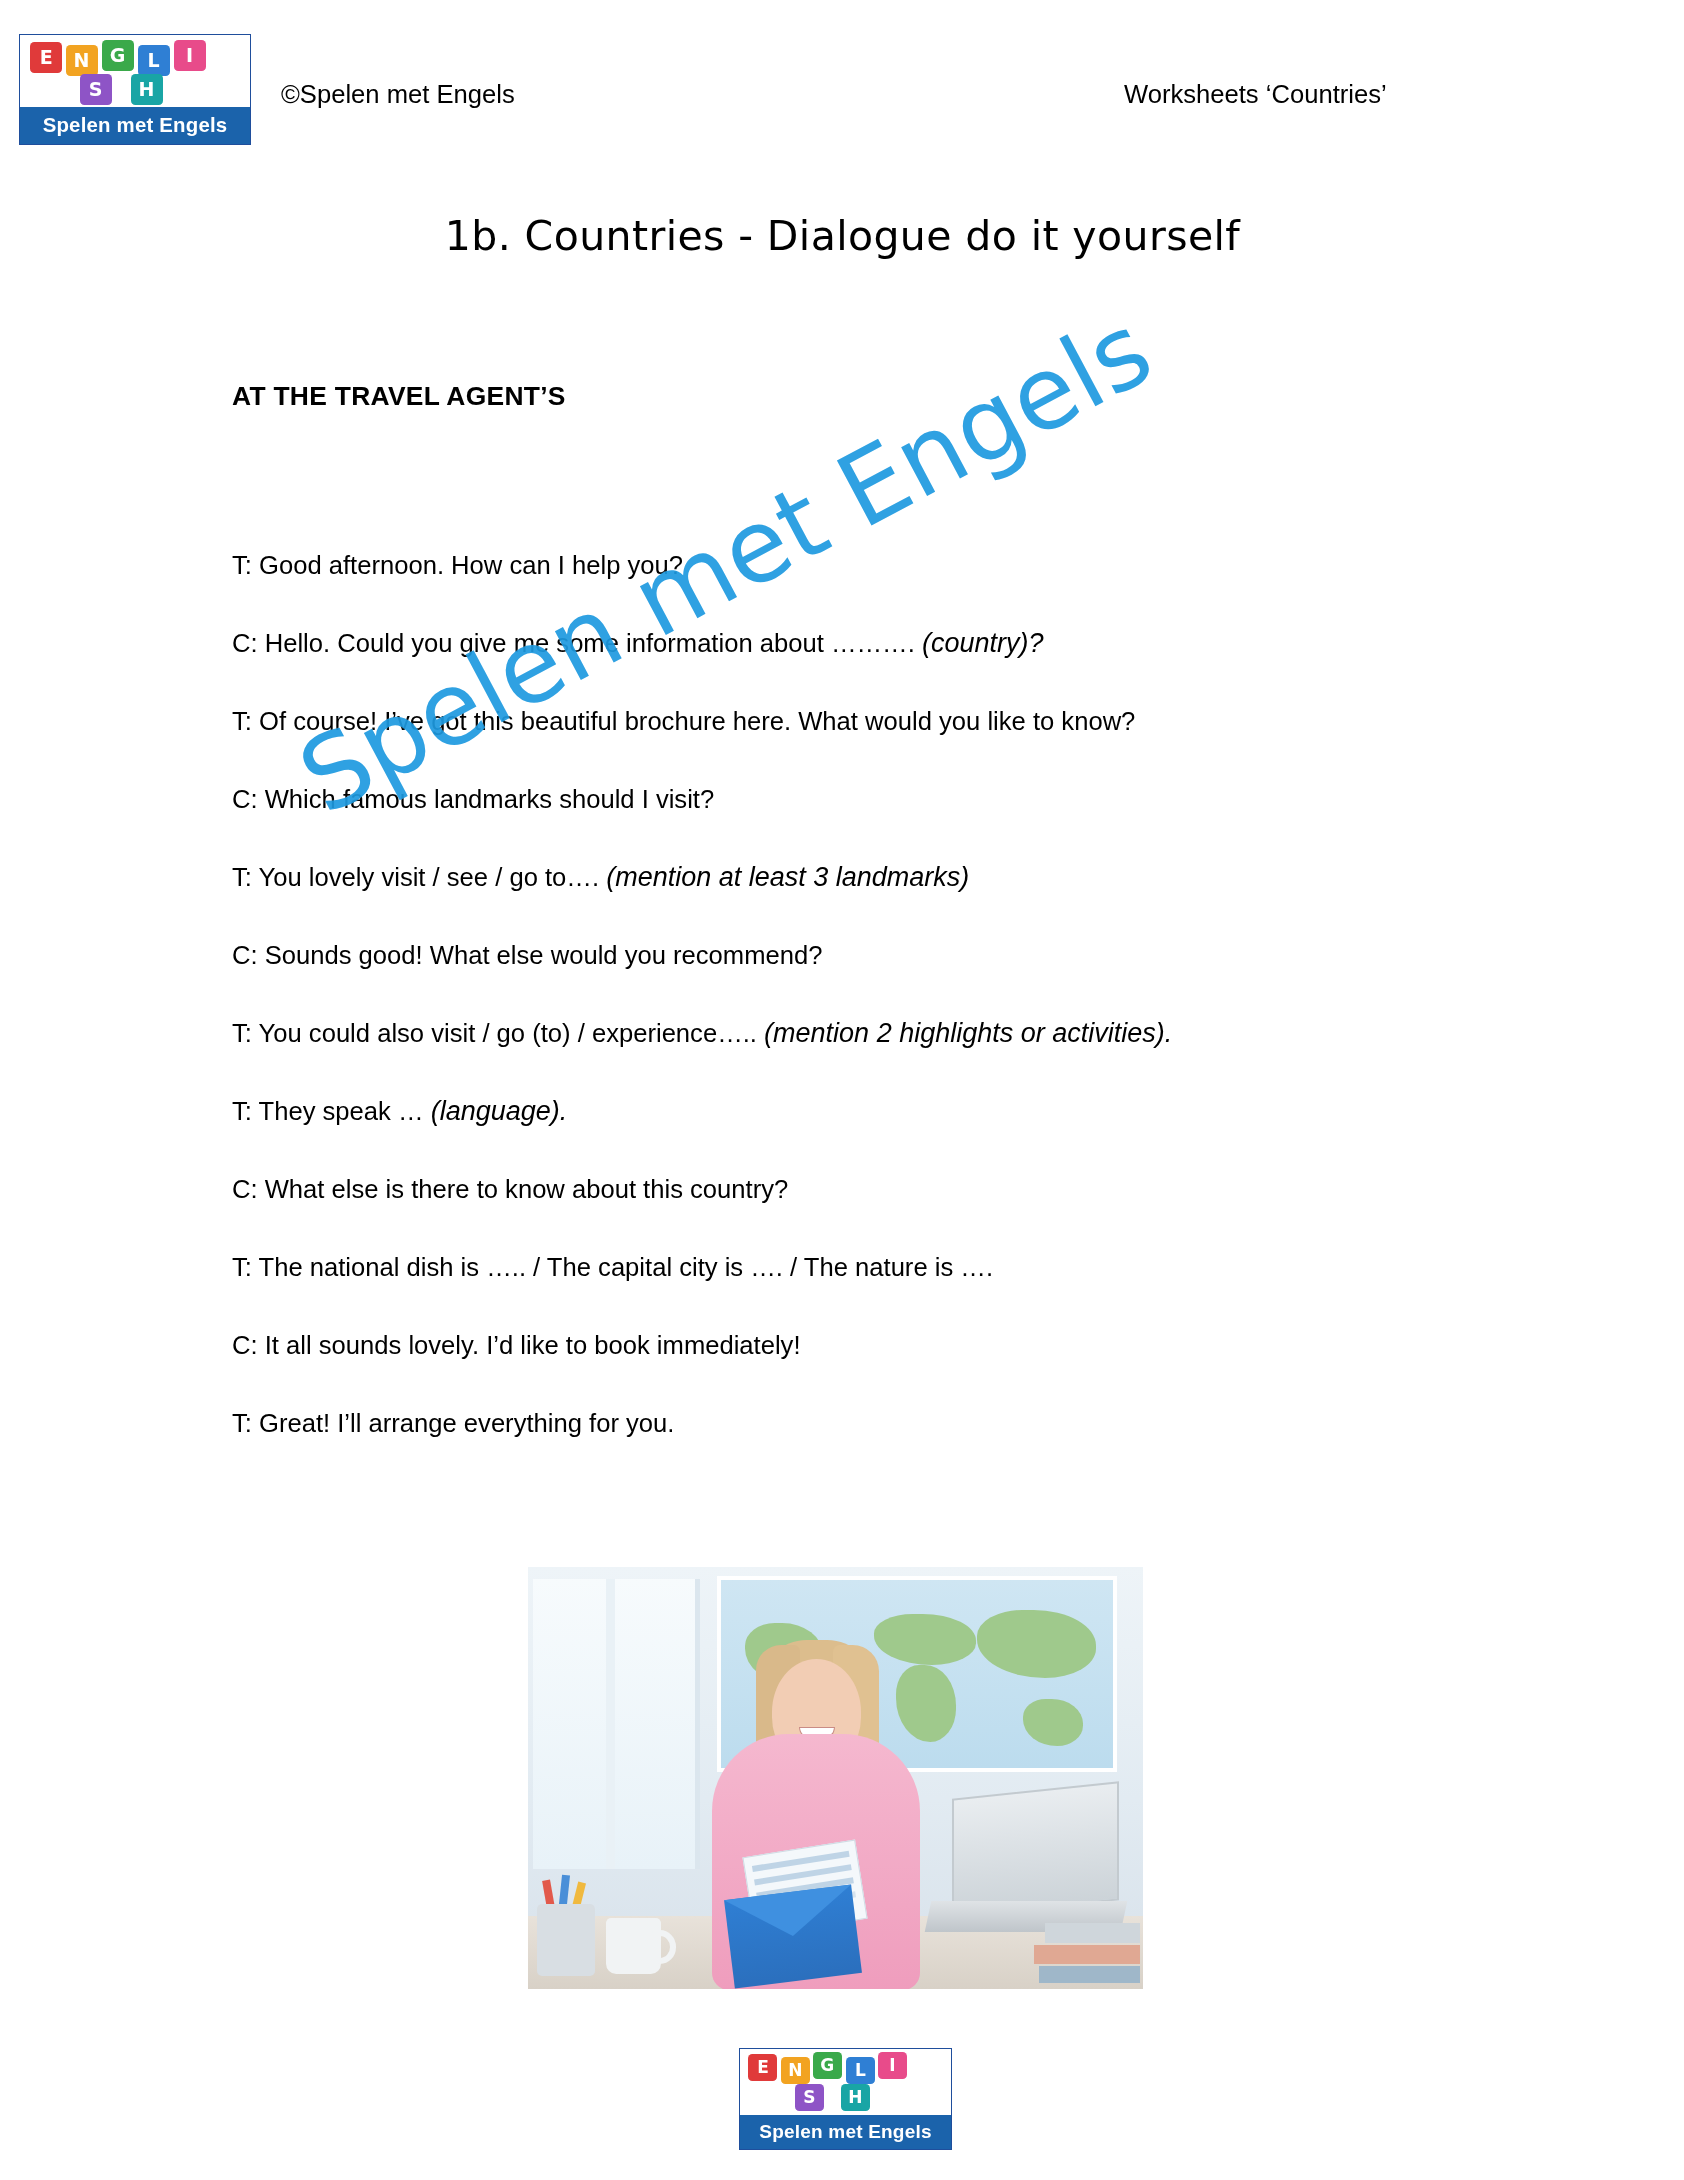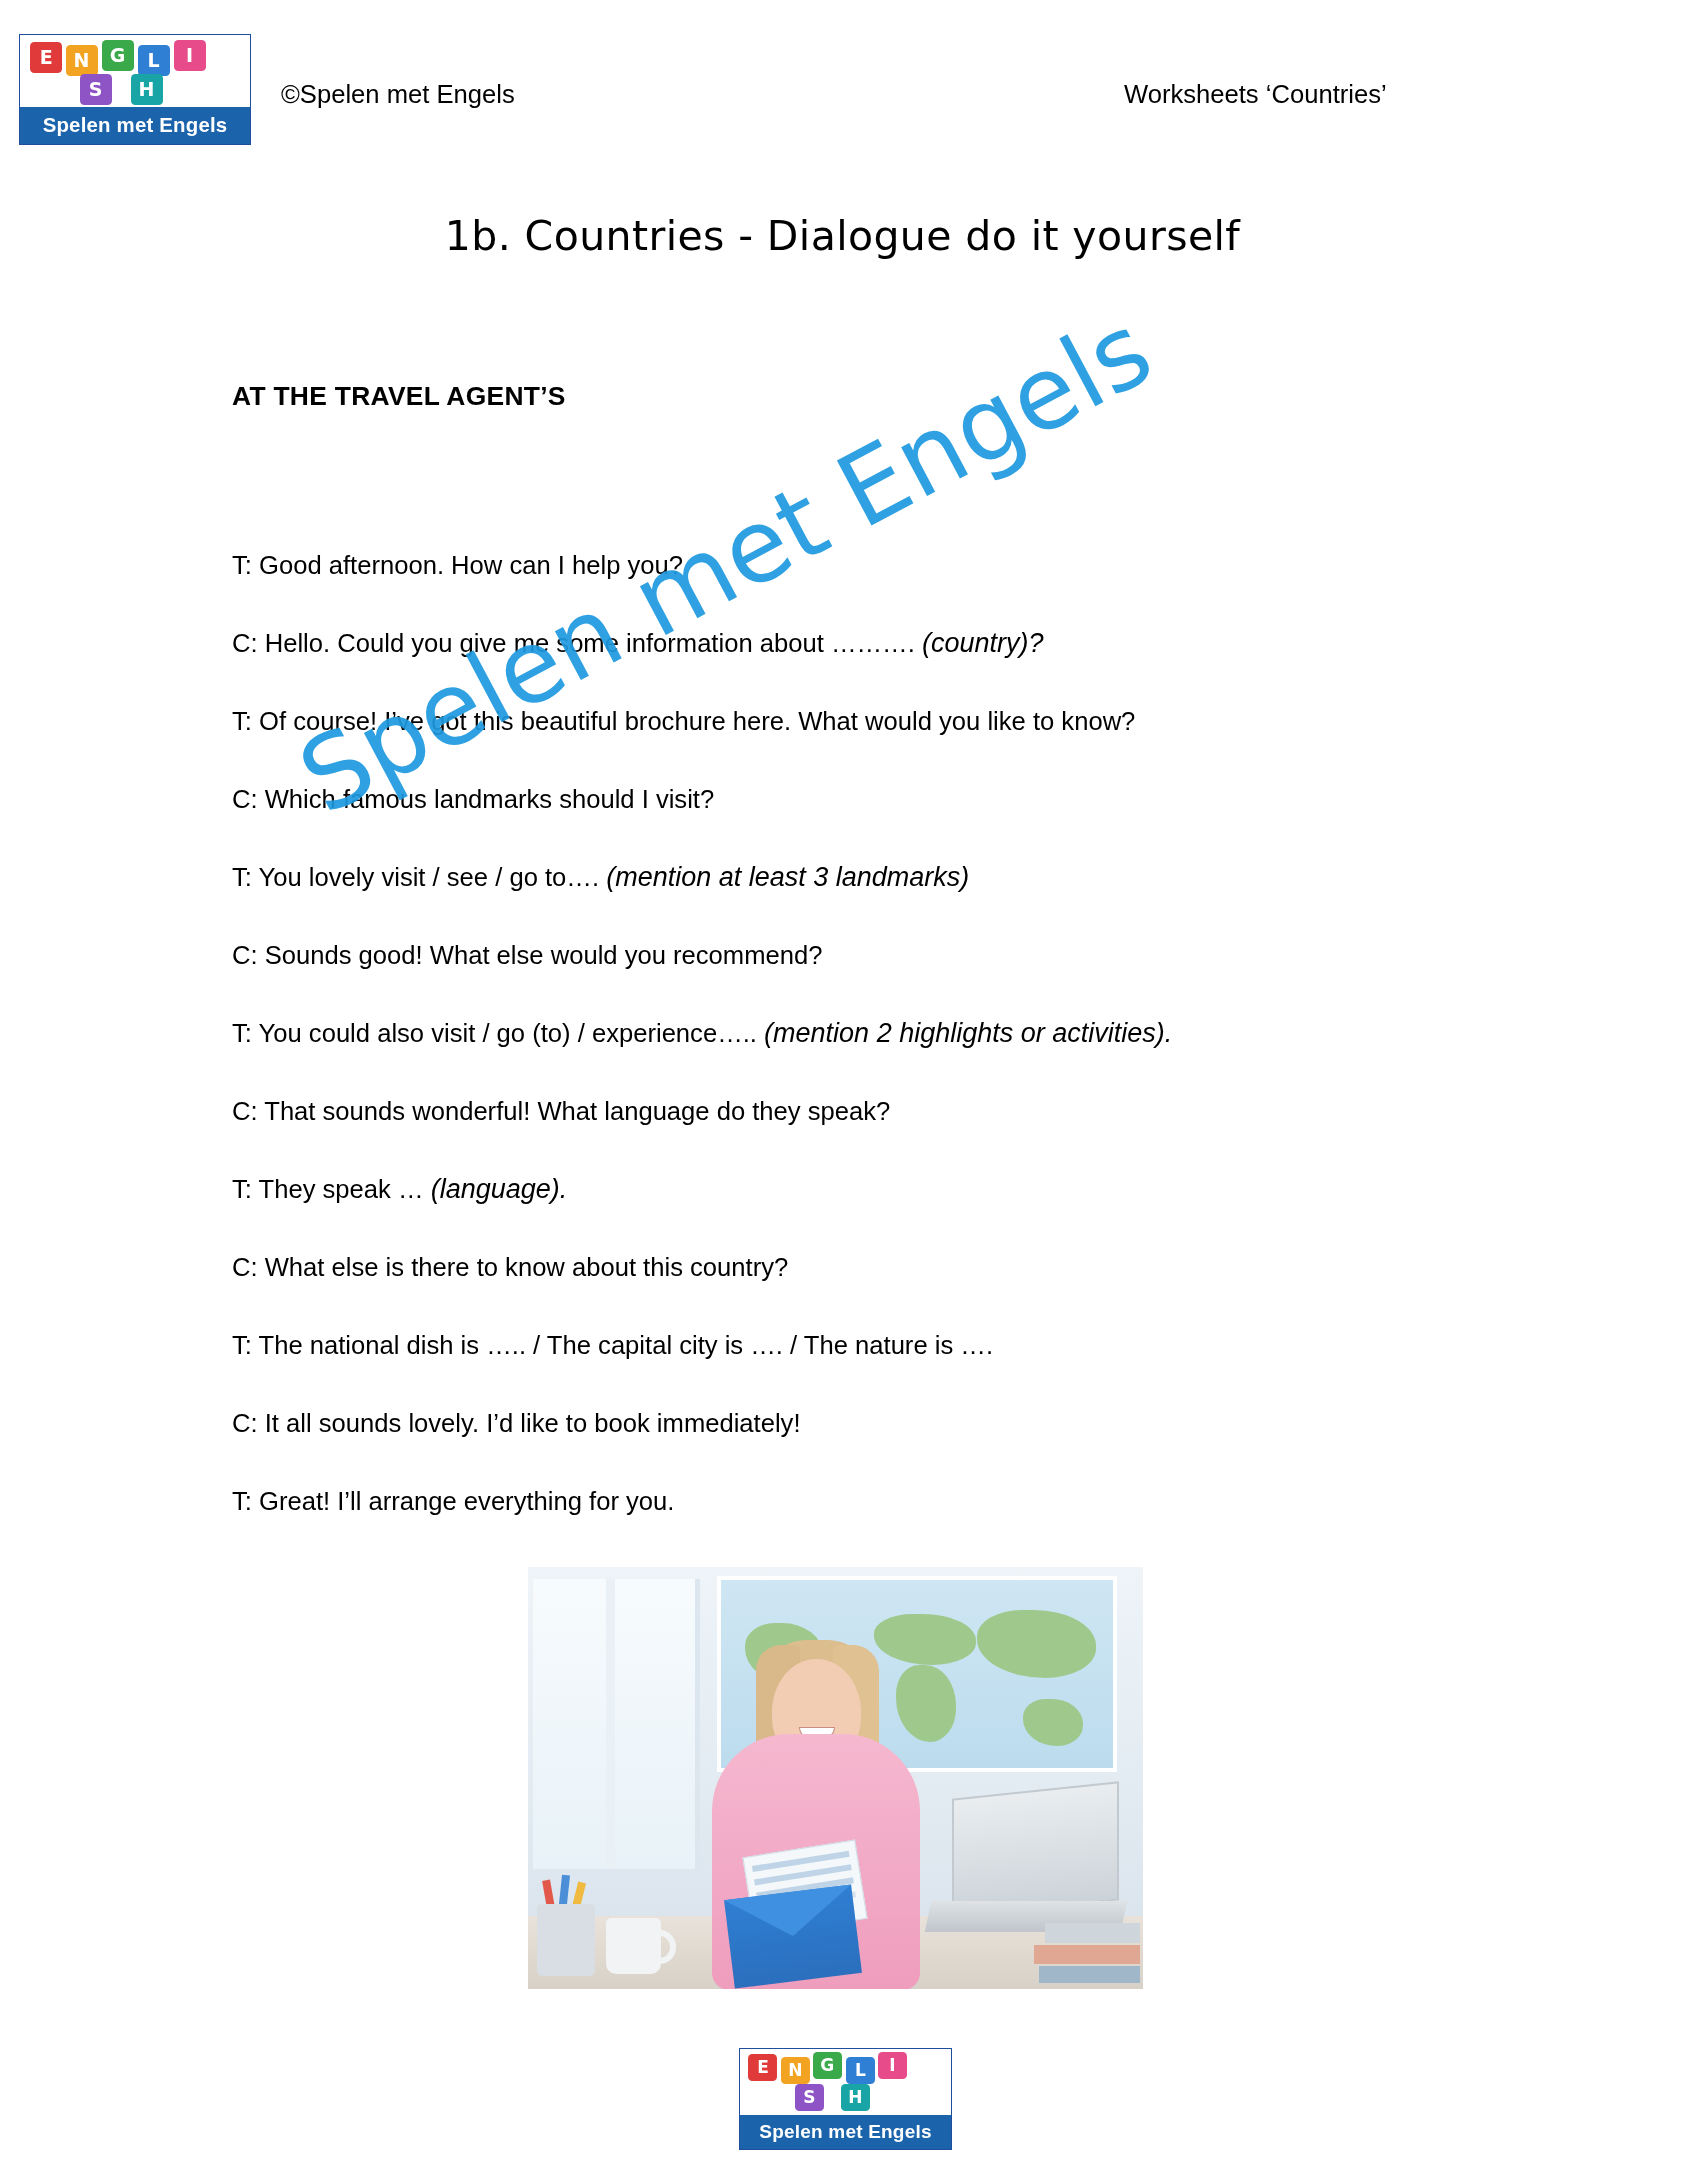--- a/index.html
+++ b/index.html
@@ -272,21 +272,20 @@
 <div class="section-heading">AT THE TRAVEL AGENT’S</div>
 
 <div class="dialogue">
   <div class="line"><span>T: Good afternoon. How can I help you?</span> <span class="note"></span></div>
   <div class="line"><span>C: Hello. Could you give me some information about ……….</span> <span class="note">(country)?</span></div>
   <div class="line"><span>T: Of course! I’ve got this beautiful brochure here. What would you like to know?</span> <span class="note"></span></div>
   <div class="line"><span>C: Which famous landmarks should I visit?</span> <span class="note"></span></div>
   <div class="line"><span>T: You lovely visit / see / go to….</span> <span class="note">(mention at least 3 landmarks)</span></div>
   <div class="line"><span>C: Sounds good! What else would you recommend?</span> <span class="note"></span></div>
   <div class="line"><span>T: You could also visit / go (to) / experience…..</span> <span class="note">(mention 2 highlights or activities).</span></div>
-  <div class="line"><span>C: That sounds wonderful! What language do they speak?</span> <span class="note"></span></div>
   <div class="line"><span>T: They speak …</span> <span class="note">(language).</span></div>
   <div class="line"><span>C: What else is there to know about this country?</span> <span class="note"></span></div>
   <div class="line"><span>T: The national dish is ….. / The capital city is …. / The nature is ….</span> <span class="note"></span></div>
   <div class="line"><span>C: It all sounds lovely. I’d like to book immediately!</span> <span class="note"></span></div>
   <div class="line"><span>T: Great! I’ll arrange everything for you.</span> <span class="note"></span></div>
 </div>
 
 <div class="photo">
   <div class="ph-wallA"></div>
   <div class="ph-window">

